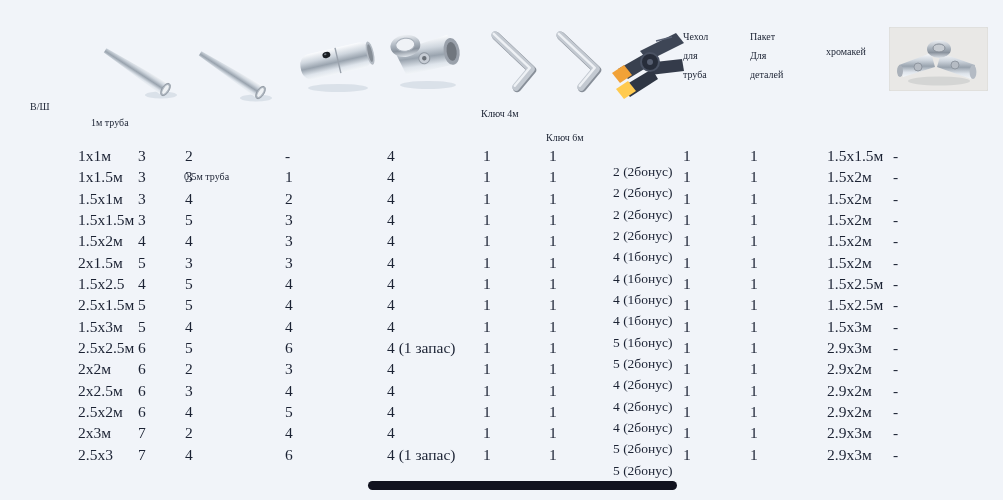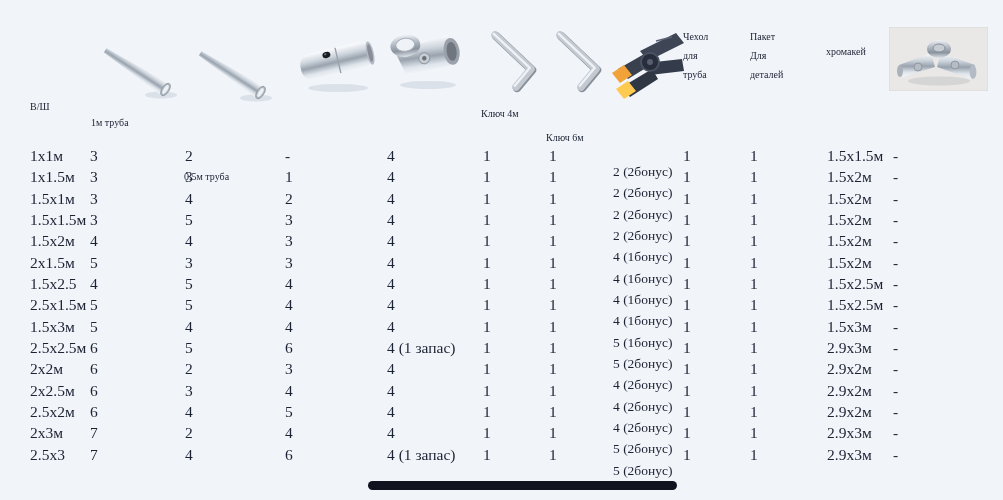--- a/index.html
+++ b/index.html
@@ -25,21 +25,21 @@
   #img-pipe1{left:95px;top:44px;}
   #img-pipe2{left:190px;top:47px;}
   #img-coupler{left:294px;top:30px;}
   #img-cross{left:388px;top:24px;}
   #img-key1{left:485px;top:29px;}
   #img-key2{left:550px;top:29px;}
   #img-clamp{left:606px;top:29px;}
   #img-chroma{left:889px;top:27px;}
   .trow{position:absolute;left:0;width:1003px;height:21px;font-size:15.5px;}
   .labelwrap{position:absolute;left:30px;top:0;display:flex;white-space:nowrap;}
-  .c-size{min-width:57px;padding-right:3px;}
+  .c-size{min-width:57px;padding-right:3px;margin-left:48px;}
   .cell{position:absolute;top:0;white-space:nowrap;}
   .c-tube05{left:185px;}
   .c-coupler{left:285px;}
   .c-cross{left:387px;}
   .c-key4{left:483px;}
   .c-key6{left:549px;}
   .c-clamp{left:613px;font-size:13.5px;top:17px;}
   .c-cover{left:683px;}
   .c-packet{left:750px;}
   .c-chroma{left:827px;}

